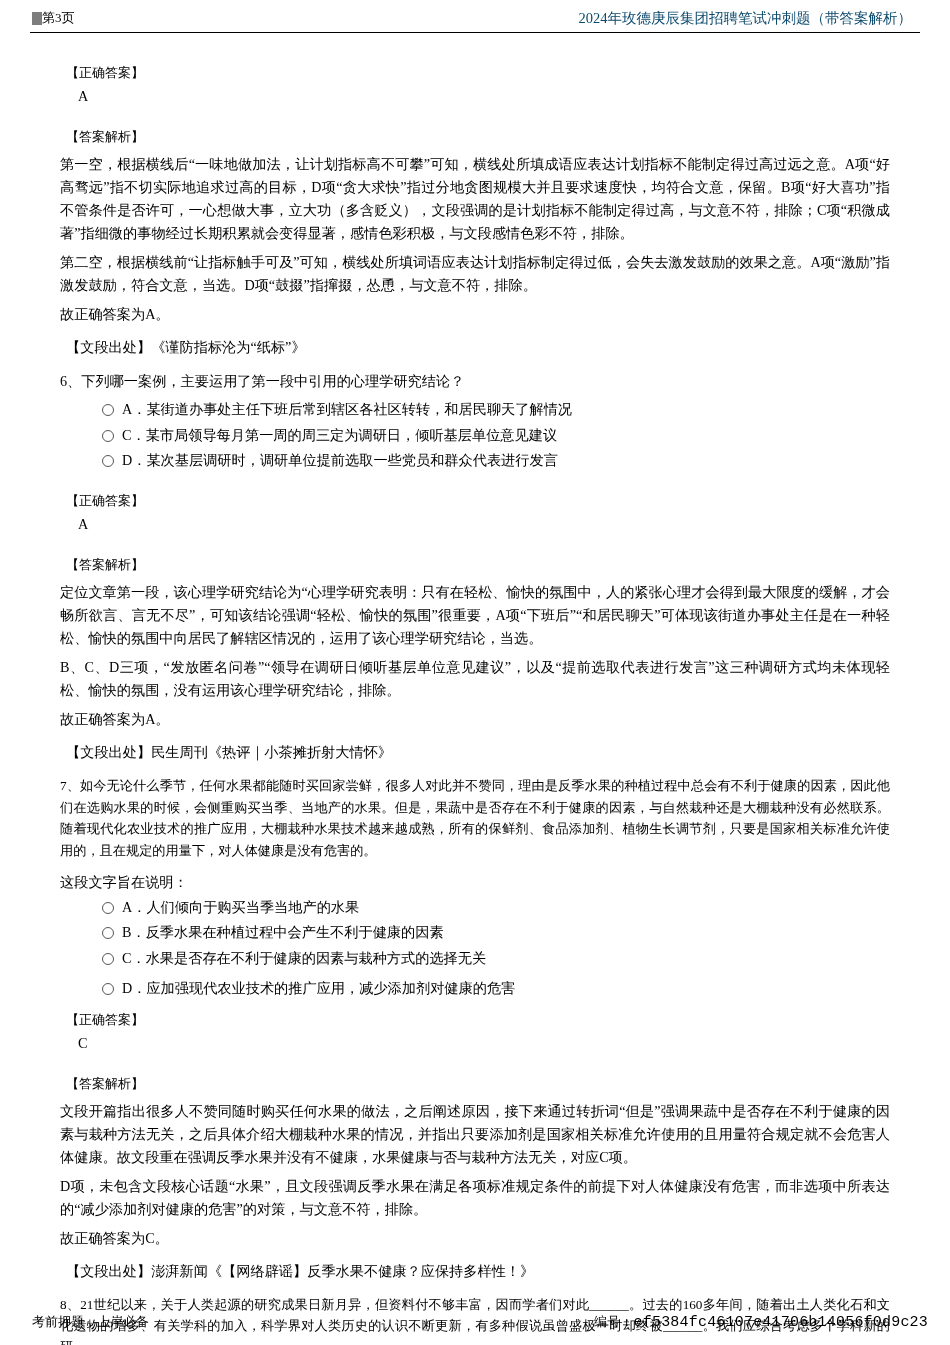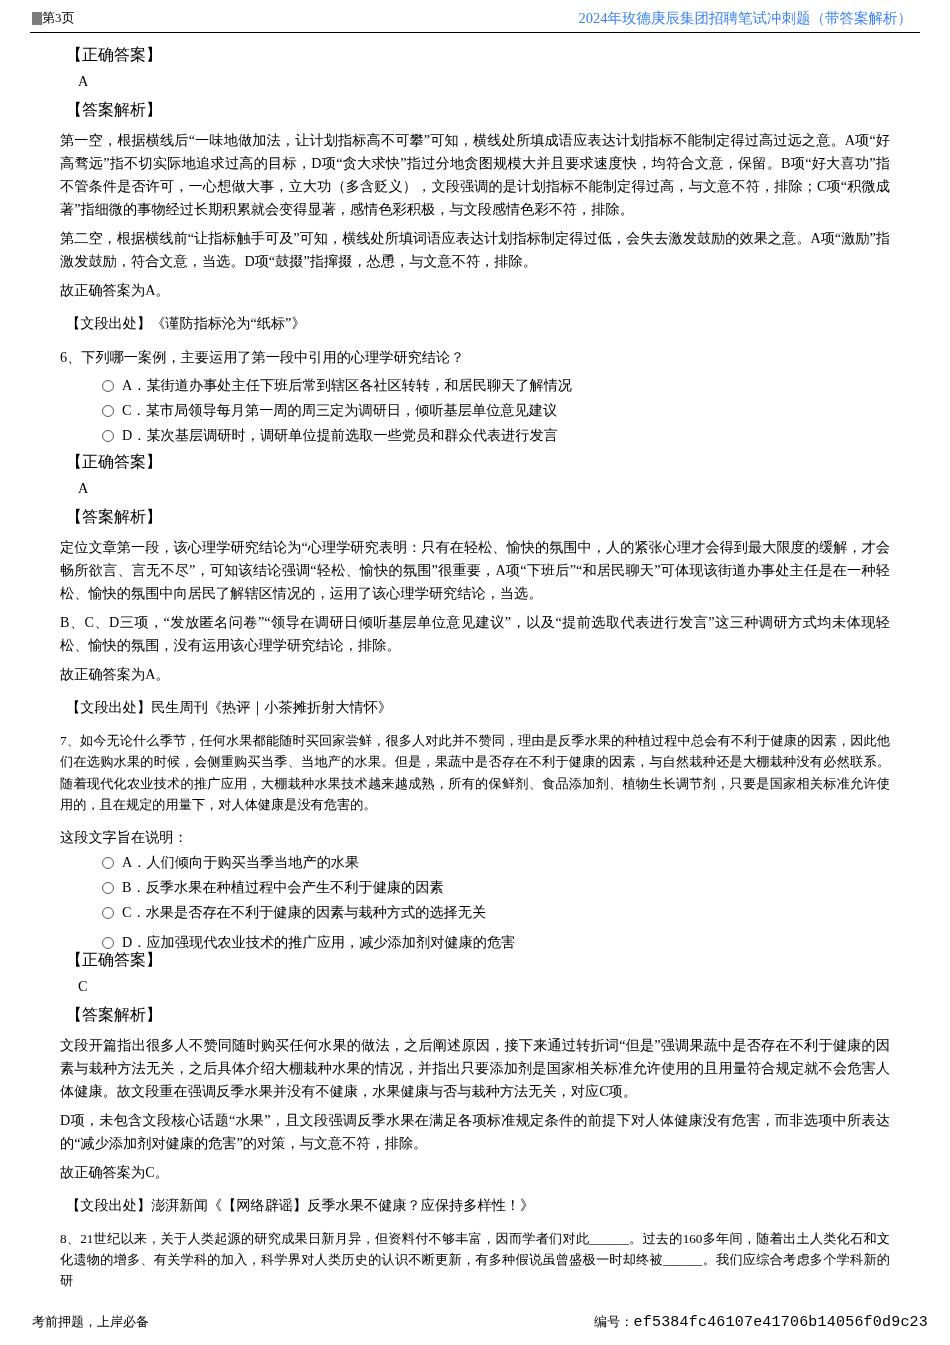--- a/index.html
+++ b/index.html
@@ -41,37 +41,37 @@
     height: 13px;
     background: #7d7d7d;
     display: inline-block;
   }
   .header-left .page-num {
     font-size: 13px;
     color: #000;
   }
   .header-right {
     font-size: 14.5px;
-    color: #3b82f6;
+    color: #0c4a6e;
     margin-right: -22px;
   }
   .hr-line {
     border: none;
     border-top: 1px solid #000;
     margin: 4px -30px 0 -30px;
   }
   
   .content {
     padding-top: 10px;
     font-size: 14.2px;
     line-height: 1.55;
   }
   .ans-label {
-    margin: 0 0 2px 6px;
-    font-size: 16px;
+    margin: 20px 0 2px 6px;
+    font-size: 13px;
   }
   .ans-value {
     margin: 0 0 6px 18px;
     font-size: 14.2px;
   }
   .para {
     margin: 6px 0 6px 0;
     text-align: justify;
     text-justify: inter-ideograph;
     font-size: 14.2px;

